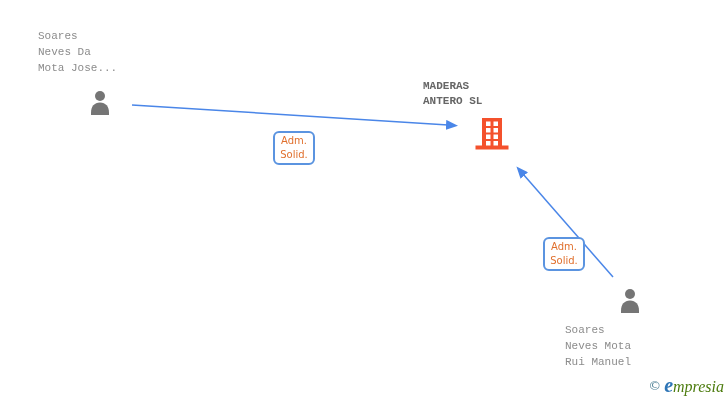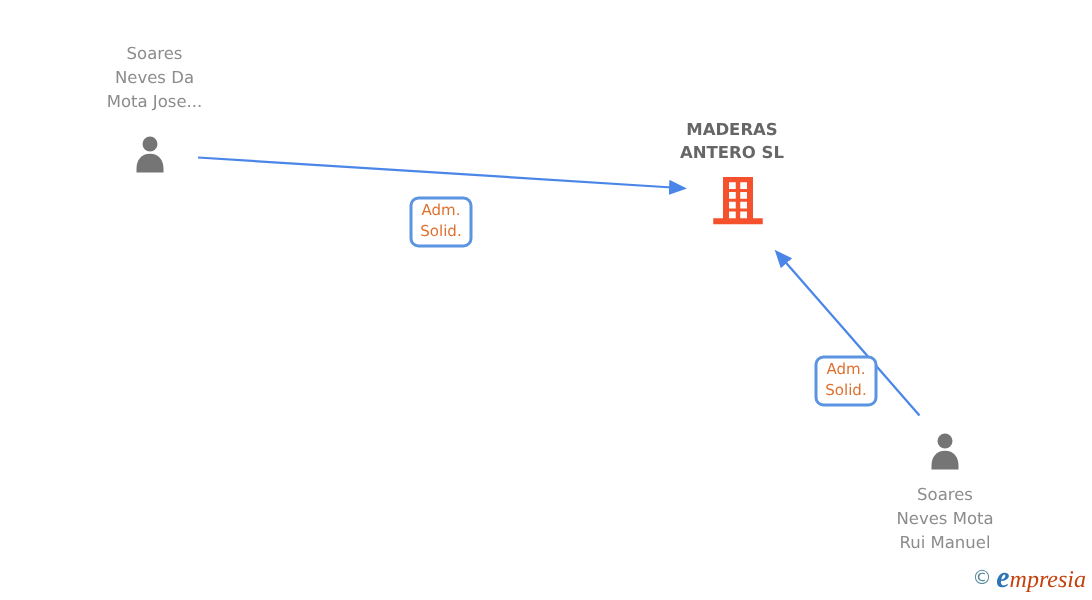--- a/index.html
+++ b/index.html
@@ -1,34 +1,34 @@
 <!DOCTYPE html>
 <html><head>
 <meta charset="utf-8">
 <style>
   html,body { margin:0; padding:0; }
   body {
     width:728px; height:400px; background:#ffffff; position:relative;
     font-family:"DejaVu Sans", sans-serif; overflow:hidden;
   }
   .edges-svg { position:absolute; left:0; top:0; width:728px; height:400px; }
-  .label { position:absolute; white-space:pre-line; text-align:center; }
+  .label { position:absolute; white-space:pre-line; text-align:left;font-family:Liberation Mono, monospace; }
   .person-label { color:#8c8c8c; font-size:11px; line-height:16px; width:130px; }
   .company-label { color:#666666; font-weight:bold; font-size:11px; line-height:15px; width:130px; }
   .node-icon { position:absolute; }
   .edge-label {
     position:absolute; width:42px; height:34px; box-sizing:border-box;
     border:2px solid #5b94e0; border-radius:6px; background:#ffffff;
     color:#e0702e; font-size:10px; line-height:14px; text-align:center;
     white-space:pre-line; padding-top:1px; cursor:default;margin-top:34px;
   }
   .logo { position:absolute; right:4px; bottom:2px; line-height:22px; }
   .logo .copy { color:#5b8a9e; font-size:13px; font-family:"DejaVu Sans", sans-serif; vertical-align:2px; margin-right:3px; }
   .logo .brand-e { color:#2e75b6; font-size:20px; font-family:"Liberation Serif", serif; font-style:italic; font-weight:bold; }
-  .logo .brand-rest { color:#c2410c; font-size:16px; font-family:"Liberation Serif", serif; font-style:italic;margin-top:44px; }
+  .logo .brand-rest { color:#4d7c0f; font-size:16px; font-family:"Liberation Serif", serif; font-style:italic;margin-top:44px; }
 </style>
 </head>
 <body>
 
 <svg class="edges-svg">
   <defs>
     <marker id="arrowhead" markerUnits="userSpaceOnUse" markerWidth="12" markerHeight="10" refX="2" refY="5" orient="auto">
       <path d="M0,0 L12,5 L0,10 z" fill="#4a86e8"></path>
     </marker>
   </defs>

